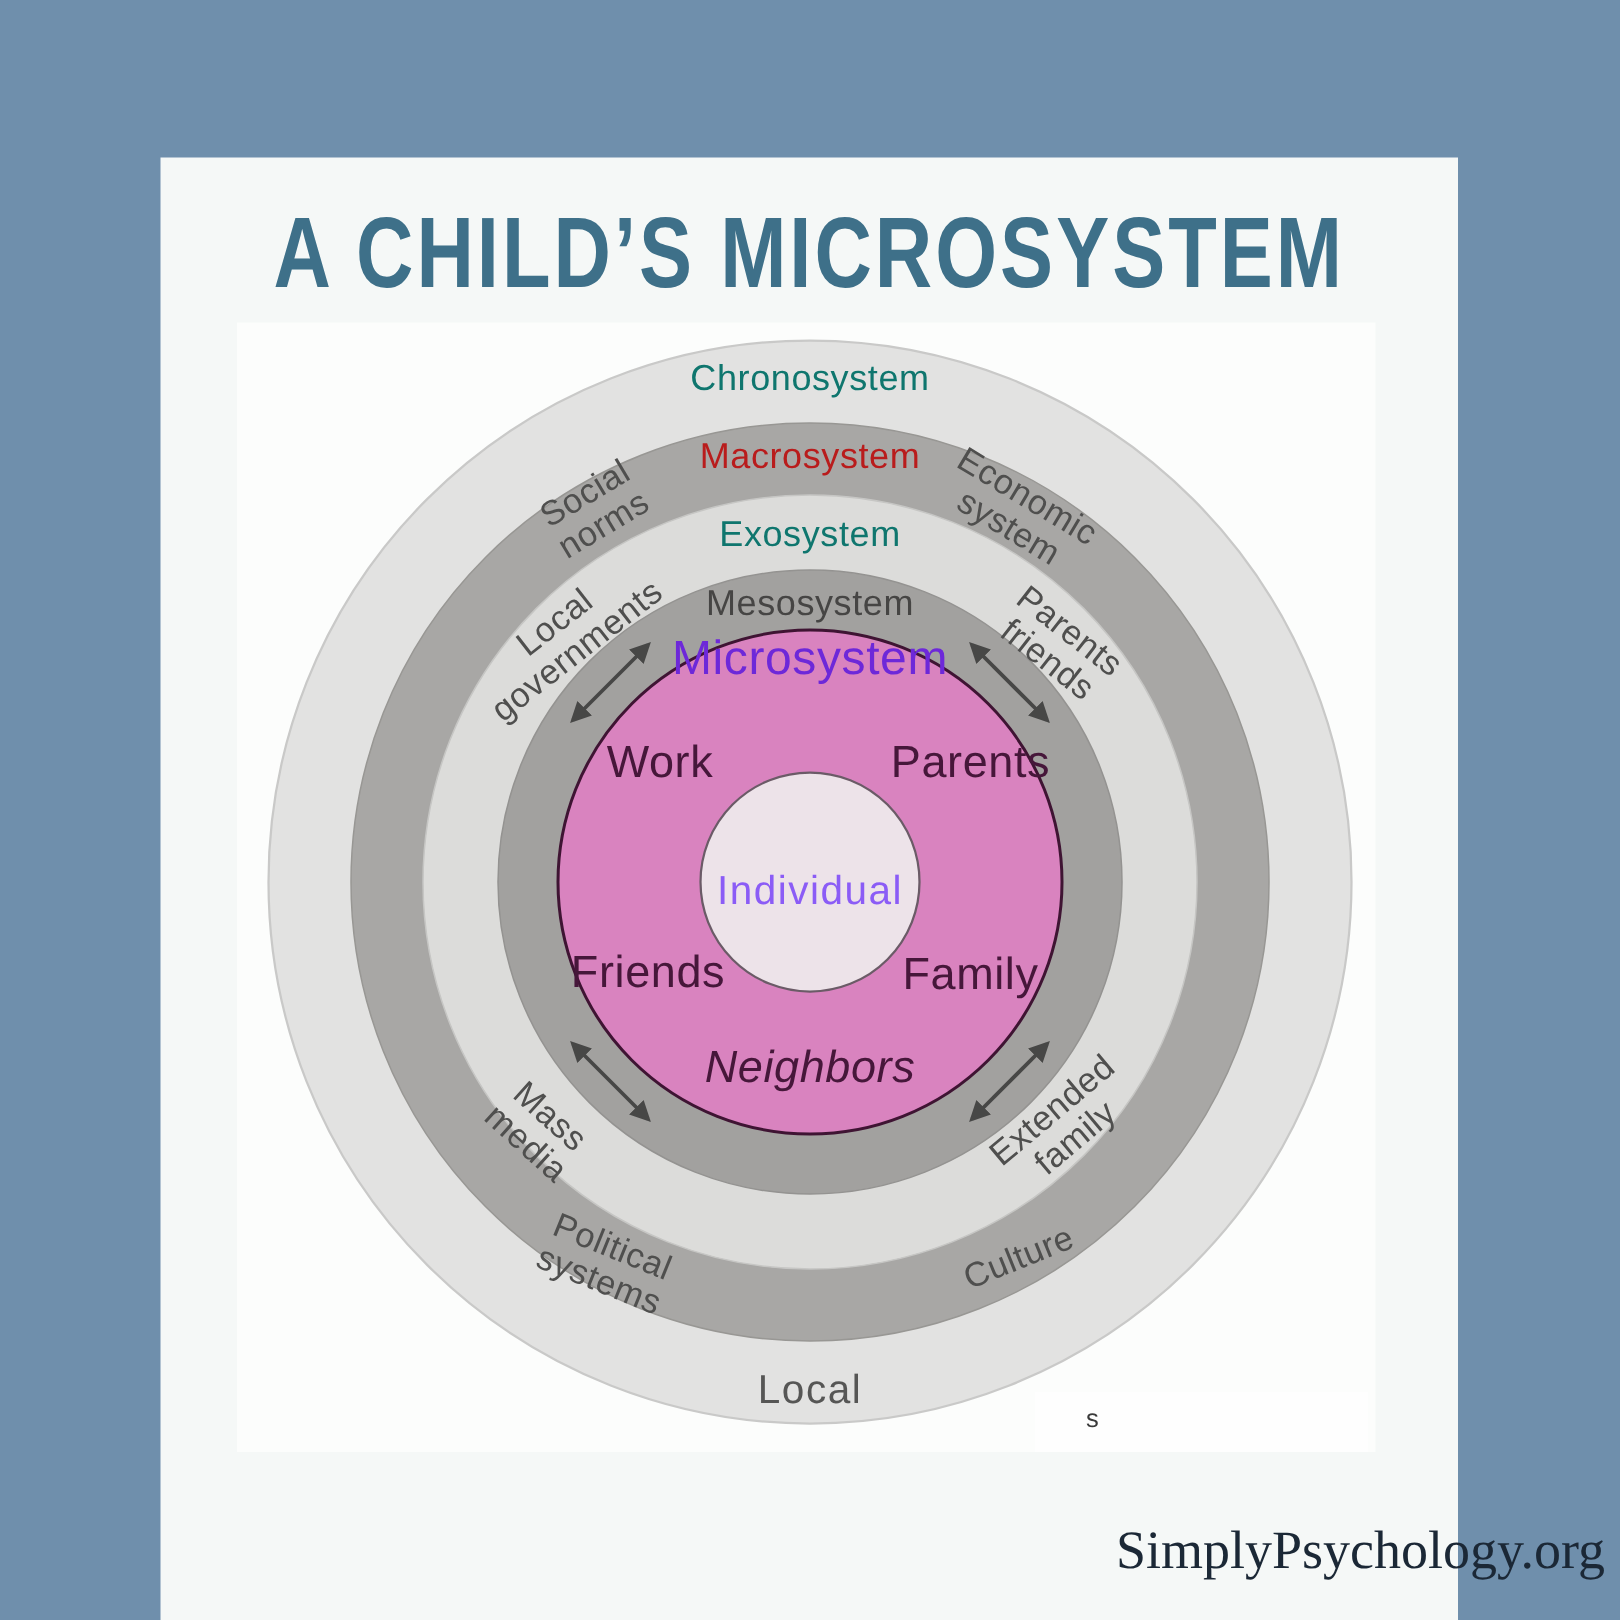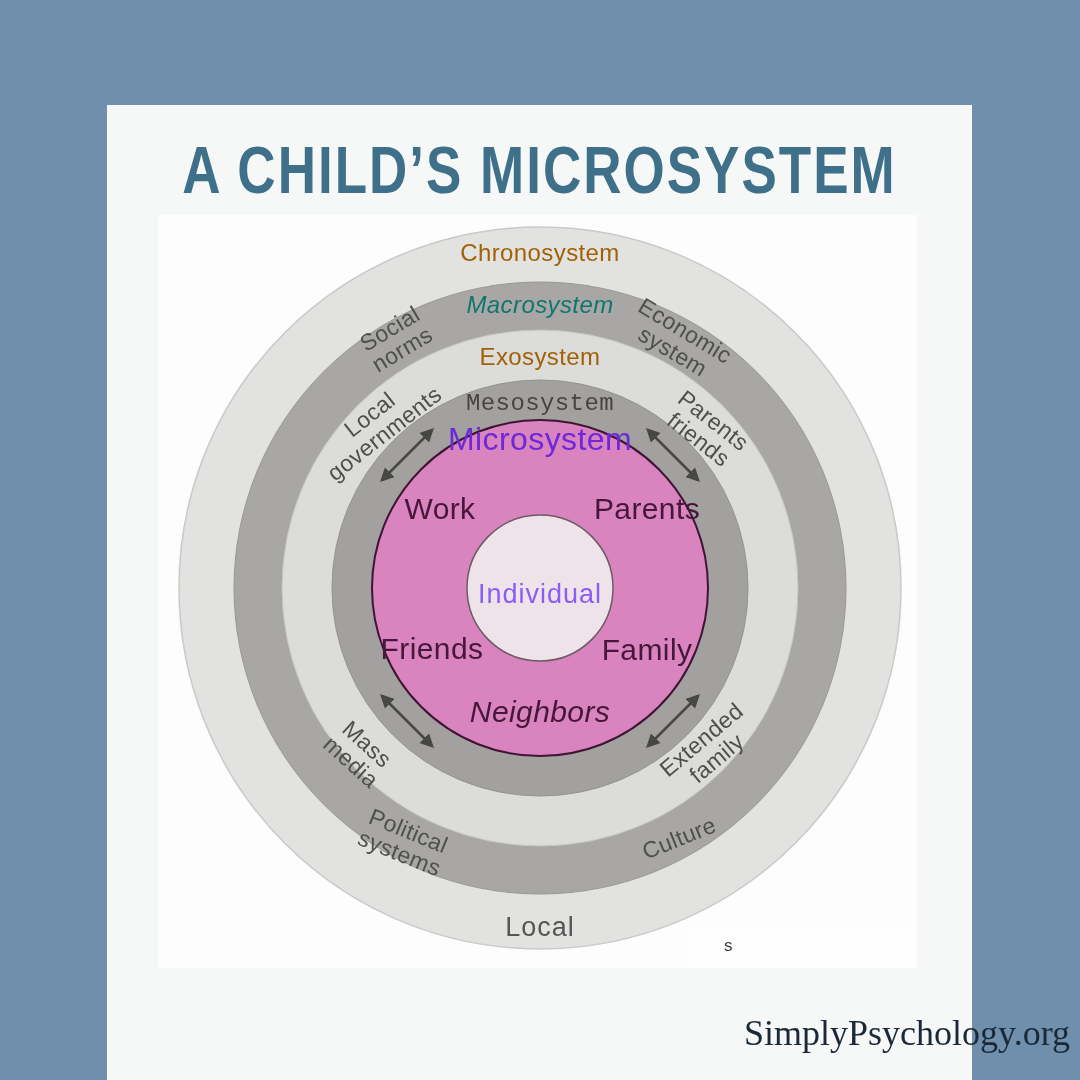--- a/index.html
+++ b/index.html
@@ -17,21 +17,21 @@
     font-size:53px;font-weight:bold;letter-spacing:2px;color:#3e7089;
     transform:scaleY(1.26);transform-origin:top center;white-space:nowrap;
   }
   .diagram{
     position:absolute;left:51px;top:110px;width:759px;height:753px;
     background:#fcfdfc;
   }
   .diagram svg{position:absolute;left:0;top:0;}
   .lbl{
     position:absolute;transform:translate(-50%,-50%);
-    white-space:nowrap;color:#a16207;font-size:24px;letter-spacing:0.4px;
+    white-space:nowrap;color:#0f766e;font-size:24px;letter-spacing:0.4px;
   }
   .rot{
     line-height:1.05;text-align:center;color:#4f4f4e;font-size:23px;
   }
   .rot div{white-space:nowrap;}
   .micro-item{color:#46173a;font-size:30px;}
   .micro-title{color:#6d28d9;font-size:32px;}
   .center-lbl{color:#8b5cf6;font-size:27px;letter-spacing:1px;}
   .time-lbl{color:#565655;font-size:27px;letter-spacing:1px;}
   .artifact-box{
@@ -69,23 +69,23 @@
       <circle cx="382" cy="373" r="168" fill="#d983bf" stroke="#3f1433" stroke-width="2"></circle>
       <circle cx="382" cy="373" r="73" fill="#ede3e9" stroke="#6b5b67" stroke-width="1.5"></circle>
 
       <path d="M224,265 L274,215" stroke="#474746" stroke-width="2.5" fill="none" marker-start="url(#ah)" marker-end="url(#ah)"></path>
       <path d="M490,215 L540,265" stroke="#474746" stroke-width="2.5" fill="none" marker-start="url(#ah)" marker-end="url(#ah)"></path>
       <path d="M224,481 L274,531" stroke="#474746" stroke-width="2.5" fill="none" marker-start="url(#ah)" marker-end="url(#ah)"></path>
       <path d="M490,531 L540,481" stroke="#474746" stroke-width="2.5" fill="none" marker-start="url(#ah)" marker-end="url(#ah)"></path>
     </svg>
 
     <div class="lbl" style="left:382px;top:38px;">Chronosystem</div>
-    <div class="lbl" style="left:382px;top:90px;color:#0f766e;font-style:italic;">Macrosystem</div>
+    <div class="lbl" style="left:382px;top:90px;color:#b91c1c;">Macrosystem</div>
     <div class="lbl" style="left:382px;top:142px;">Exosystem</div>
-    <div class="lbl" style="left:382px;top:188px;color:#464544;font-family:Liberation Mono, monospace;">Mesosystem</div>
+    <div class="lbl" style="left:382px;top:188px;color:#464544;">Mesosystem</div>
     <div class="lbl micro-title" style="left:382px;top:224px;">Microsystem</div>
 
     <div class="lbl rot" style="left:238px;top:124px;transform:translate(-50%,-50%) rotate(-31deg);">
       <div>Social</div>
       <div>norms</div>
     </div>
     <div class="lbl rot" style="left:521px;top:126px;transform:translate(-50%,-50%) rotate(31deg);">
       <div>Economic</div>
       <div>system</div>
     </div>

